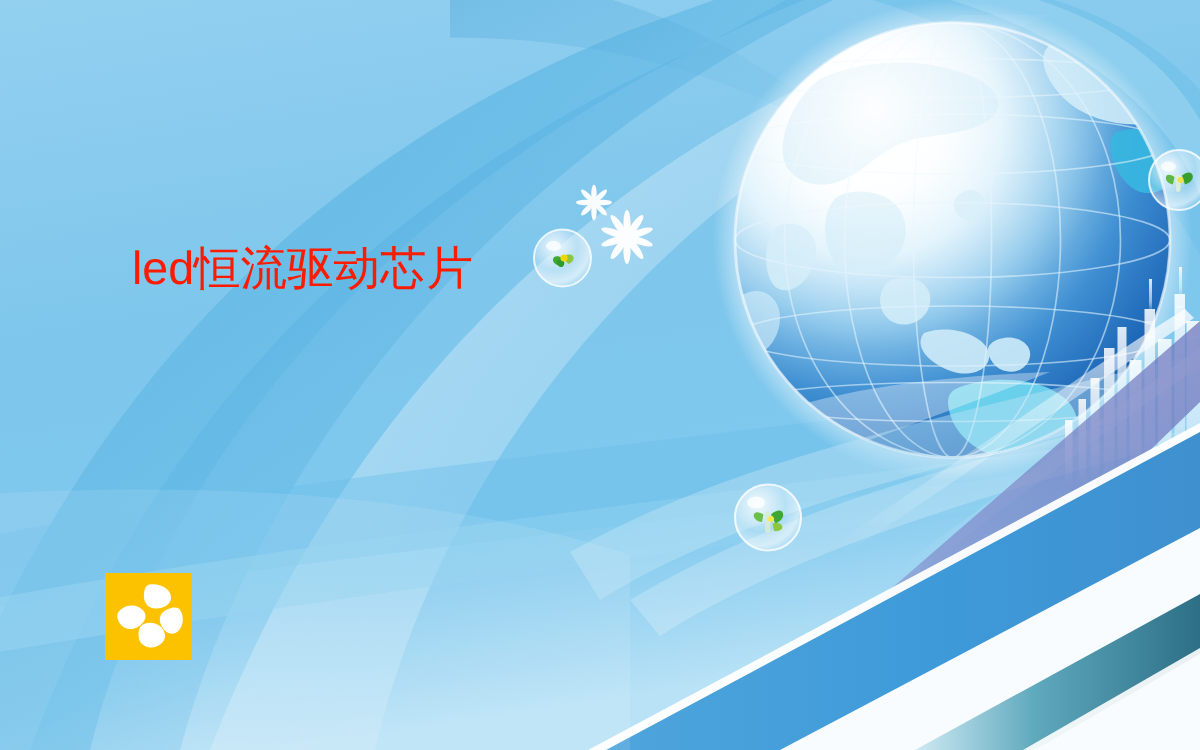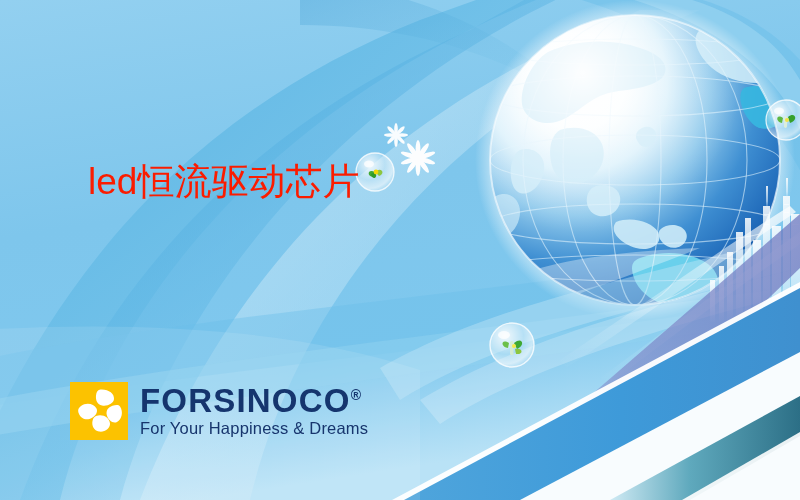--- a/index.html
+++ b/index.html
@@ -22,21 +22,21 @@
     height: 500px;
     display: block;
   }
   
   #headline {
     position: absolute;
     left: 88px;
     top: 163px;
     width: 340px;
     color: #fb1c00;
-    font-size: 37px;
+    font-size: 31px;
     line-height: 1.05;
     font-family: "Liberation Serif", "DejaVu Serif", serif;
     letter-spacing: 0px;
     white-space: nowrap;
   }
   #headline .line1 {
     display: block;
     font-family: "Liberation Sans", sans-serif;
   }
   #headline .line2 {
@@ -377,19 +377,15 @@
                    C29.5,23.5 25.5,28.5 20.5,30.0
                    C16.0,31.3 11.5,29.0 9.8,24.5
                    C8.4,20.8 9.6,18.9 12.0,17.0 Z" transform="translate(-1,7)"></path>
           <path d="M26.0,34.0 C32.5,31.5 39.5,35.5 40.0,41.5
                    C40.4,46.3 34.5,50.5 29.0,49.5
                    C24.0,48.6 21.5,44.0 22.5,39.0
                    C23.1,36.0 24.2,34.7 26.0,34.0 Z"></path>
         </g>
       </svg>
     </div>
-    <div id="logo-text">
-      <div id="brand-name"><span>FORSINOCO</span><span class="reg">®</span></div>
-      <div id="brand-tagline">For Your Happiness &amp; Dreams</div>
-    </div>
   </div>
 
 </div>
 
 </body></html>

